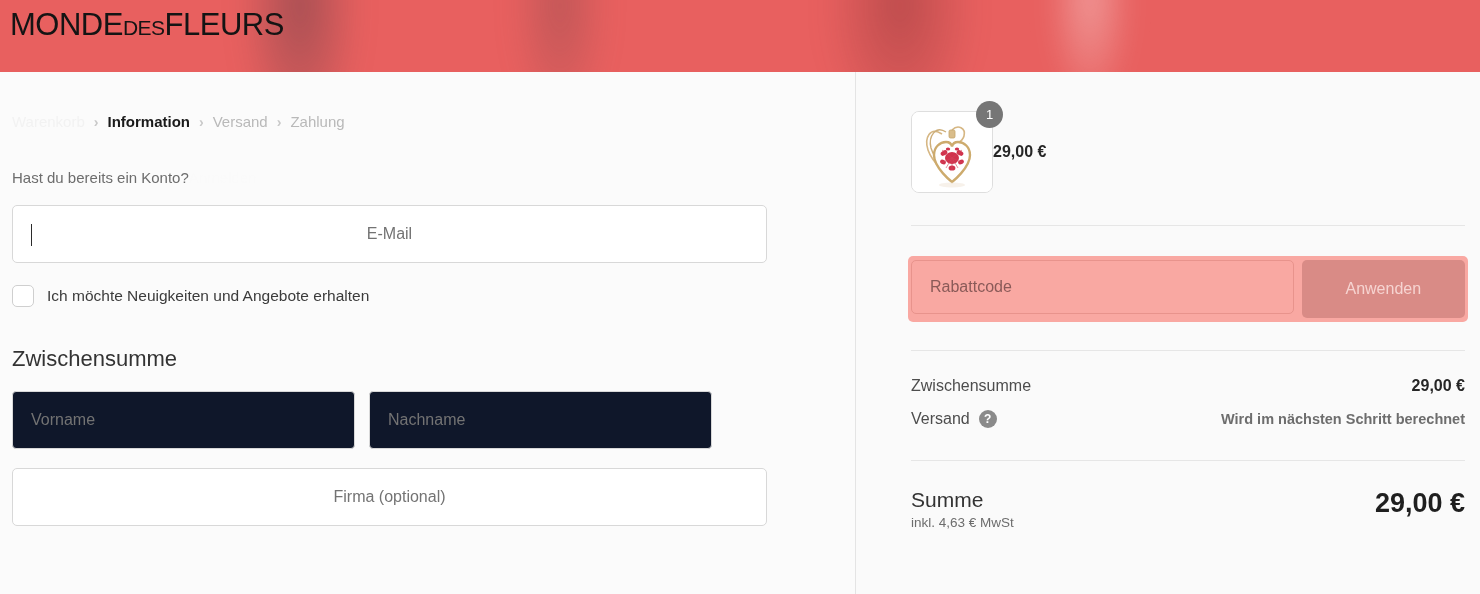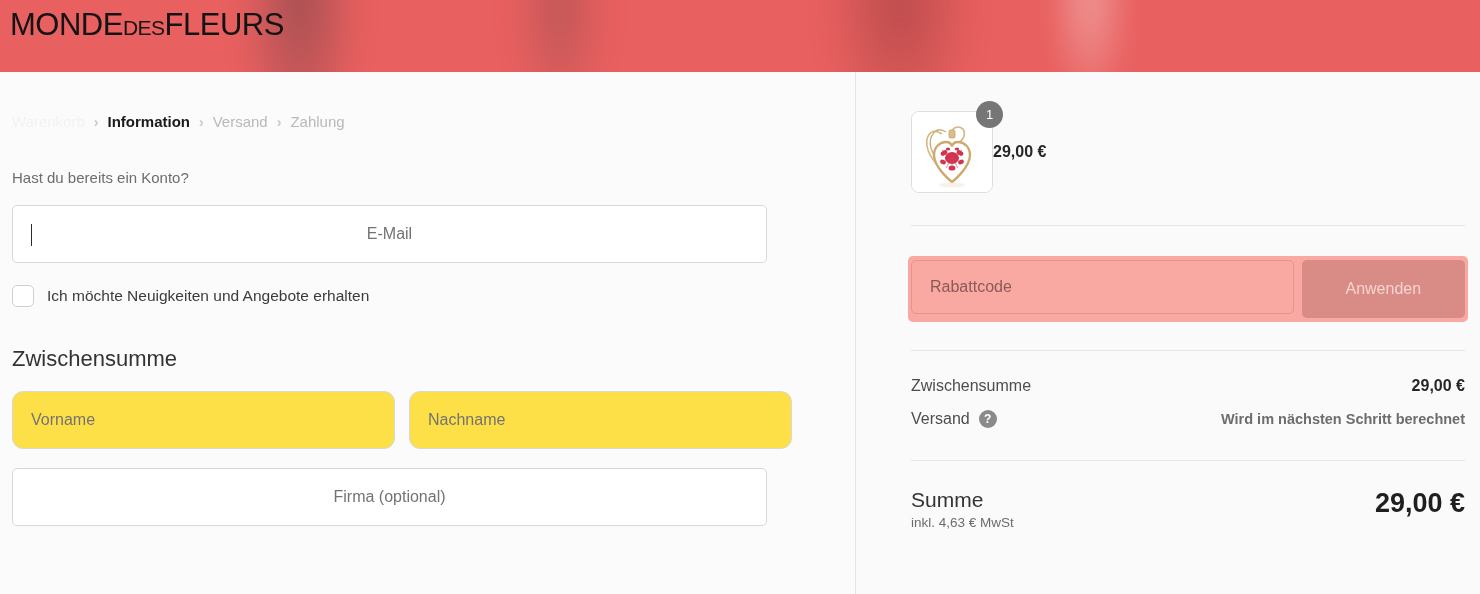--- a/index.html
+++ b/index.html
@@ -168,25 +168,25 @@
     color: #3b3b3b;
   }
 
   .row2 {
     display: flex;
     gap: 14px;
     margin-top: 19px;
   }
   .field-half {
     position: relative;
-    width: 383px;
+    width: 343px;
     height: 58px;
     border: 1px solid #d8d8d8;
-    border-radius: 11px;
-    background: #fde047;
+    border-radius: 4px;
+    background: #0f172a;
     display: flex;
     align-items: center;
     padding: 0 18px;
   }
 
   
   .cart-inner { padding: 0 15px 0 55px; }
 
   .product-row {
     display: flex;

